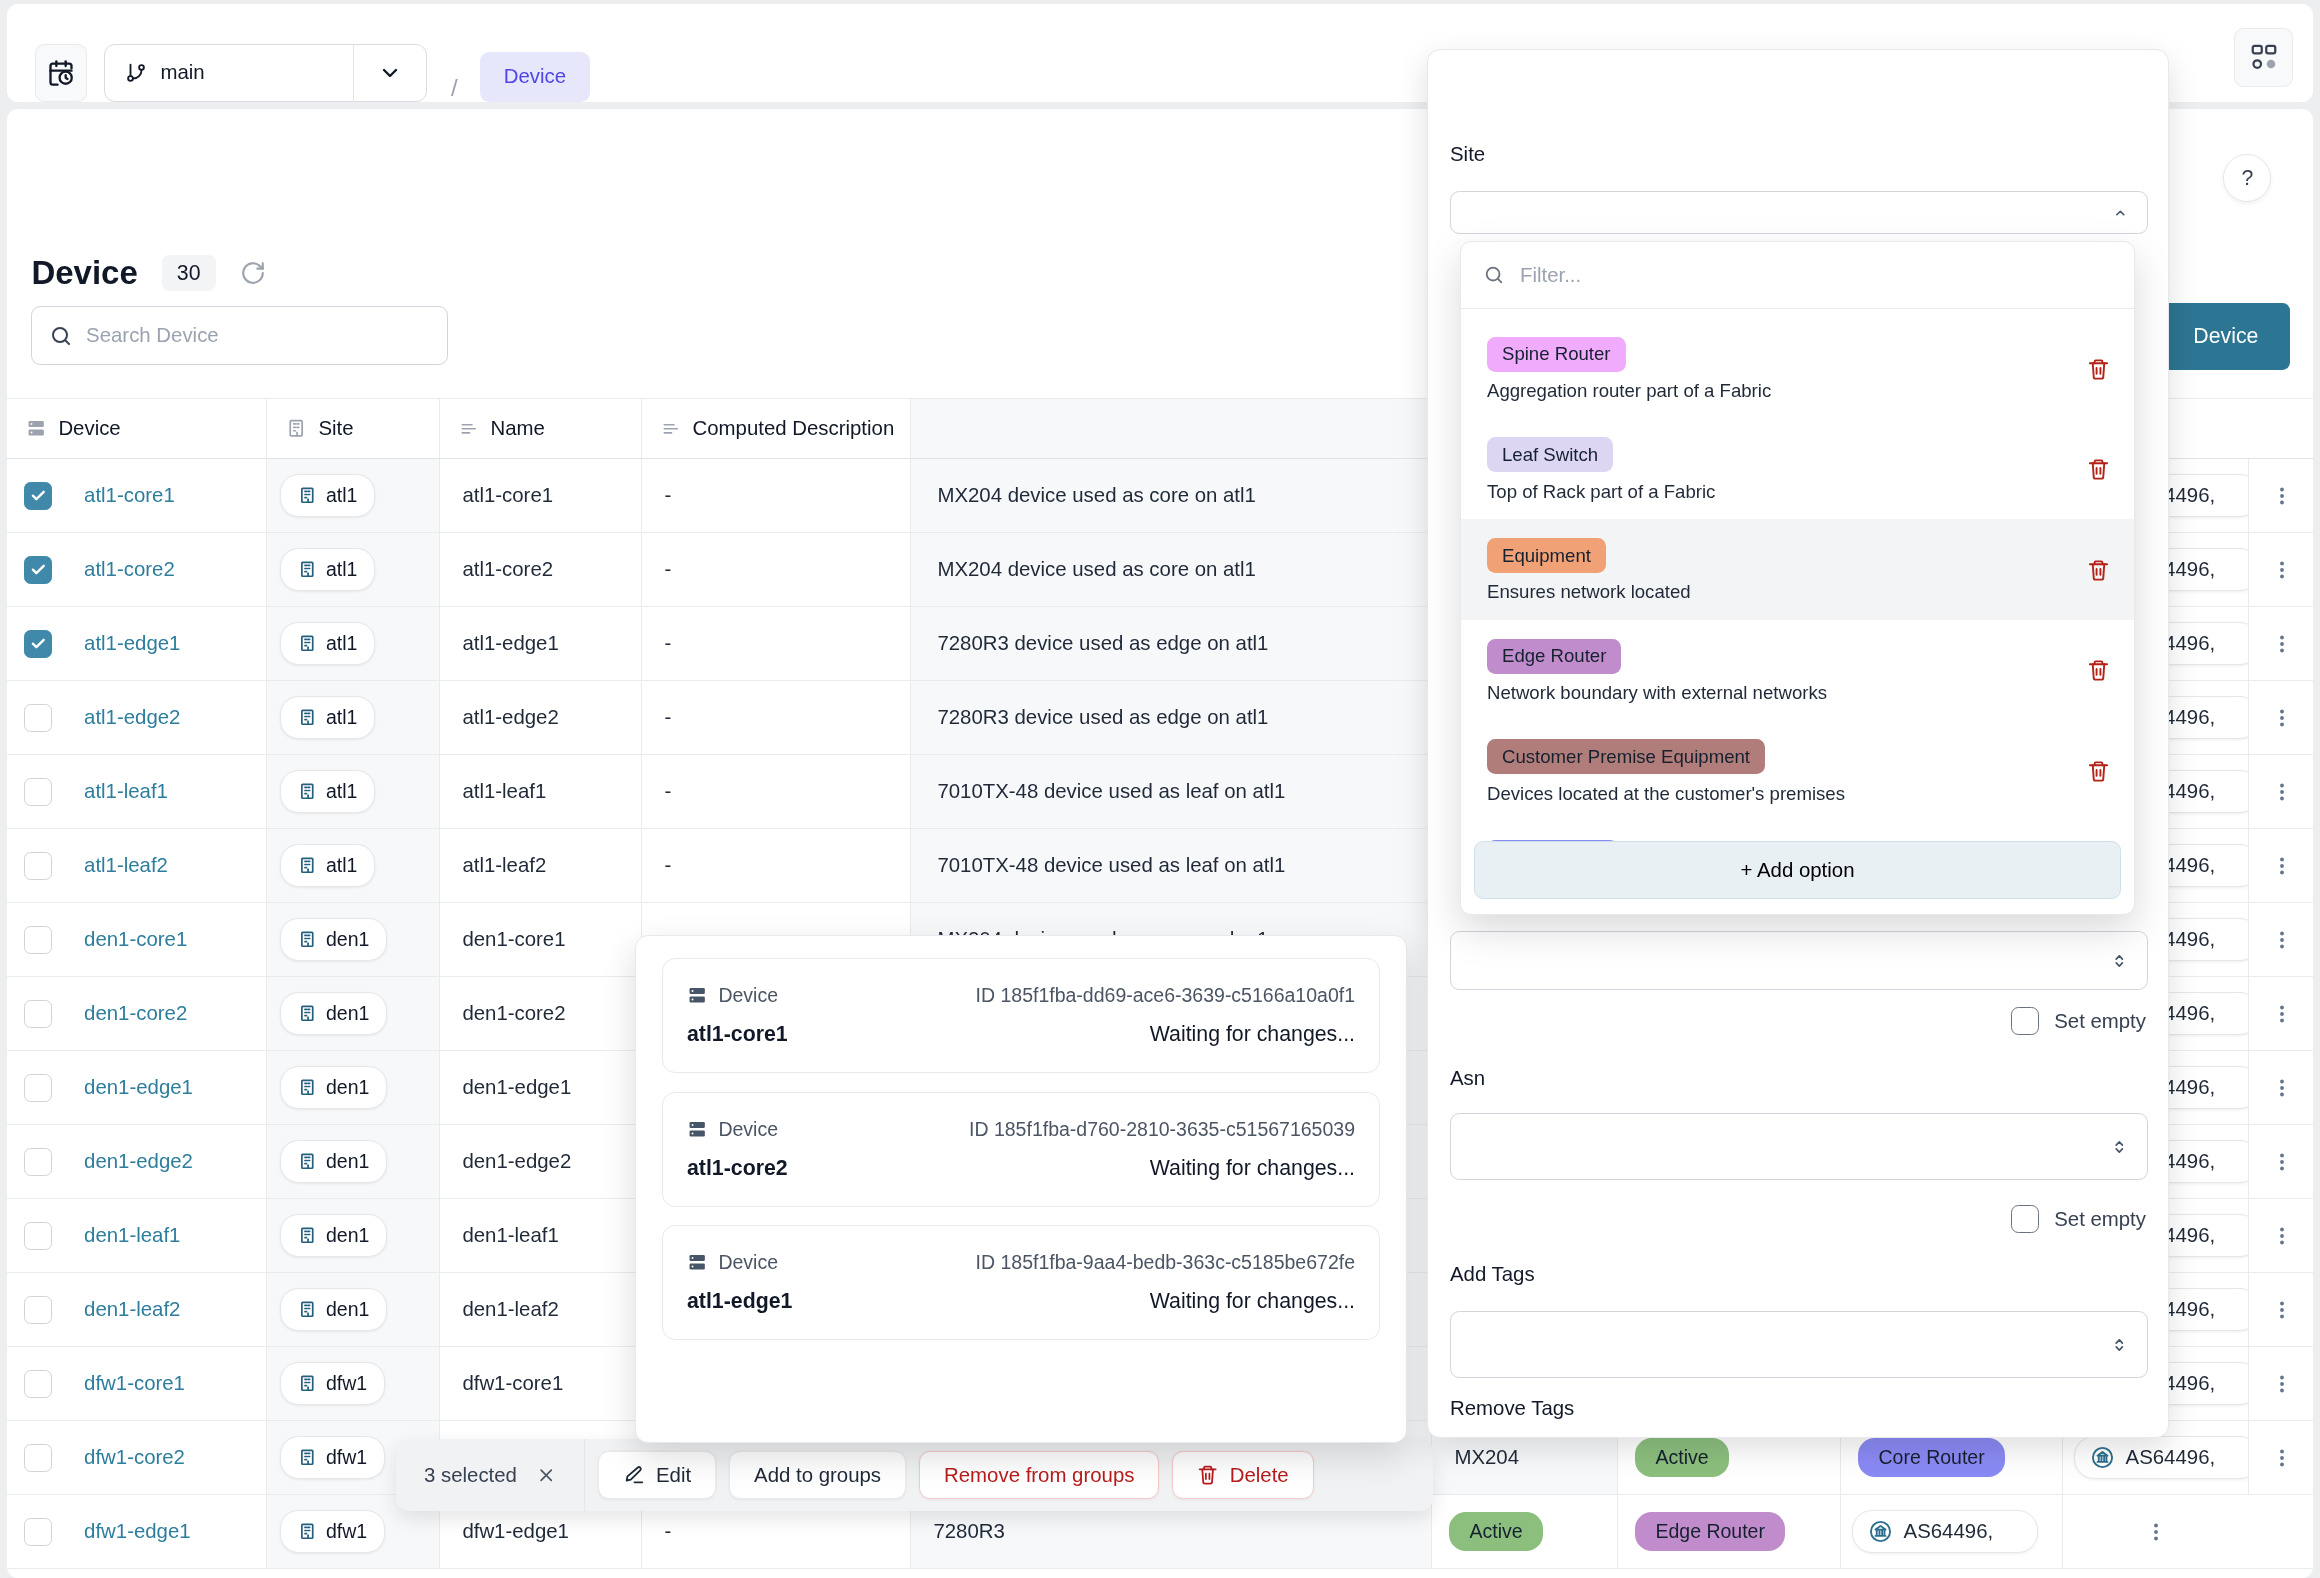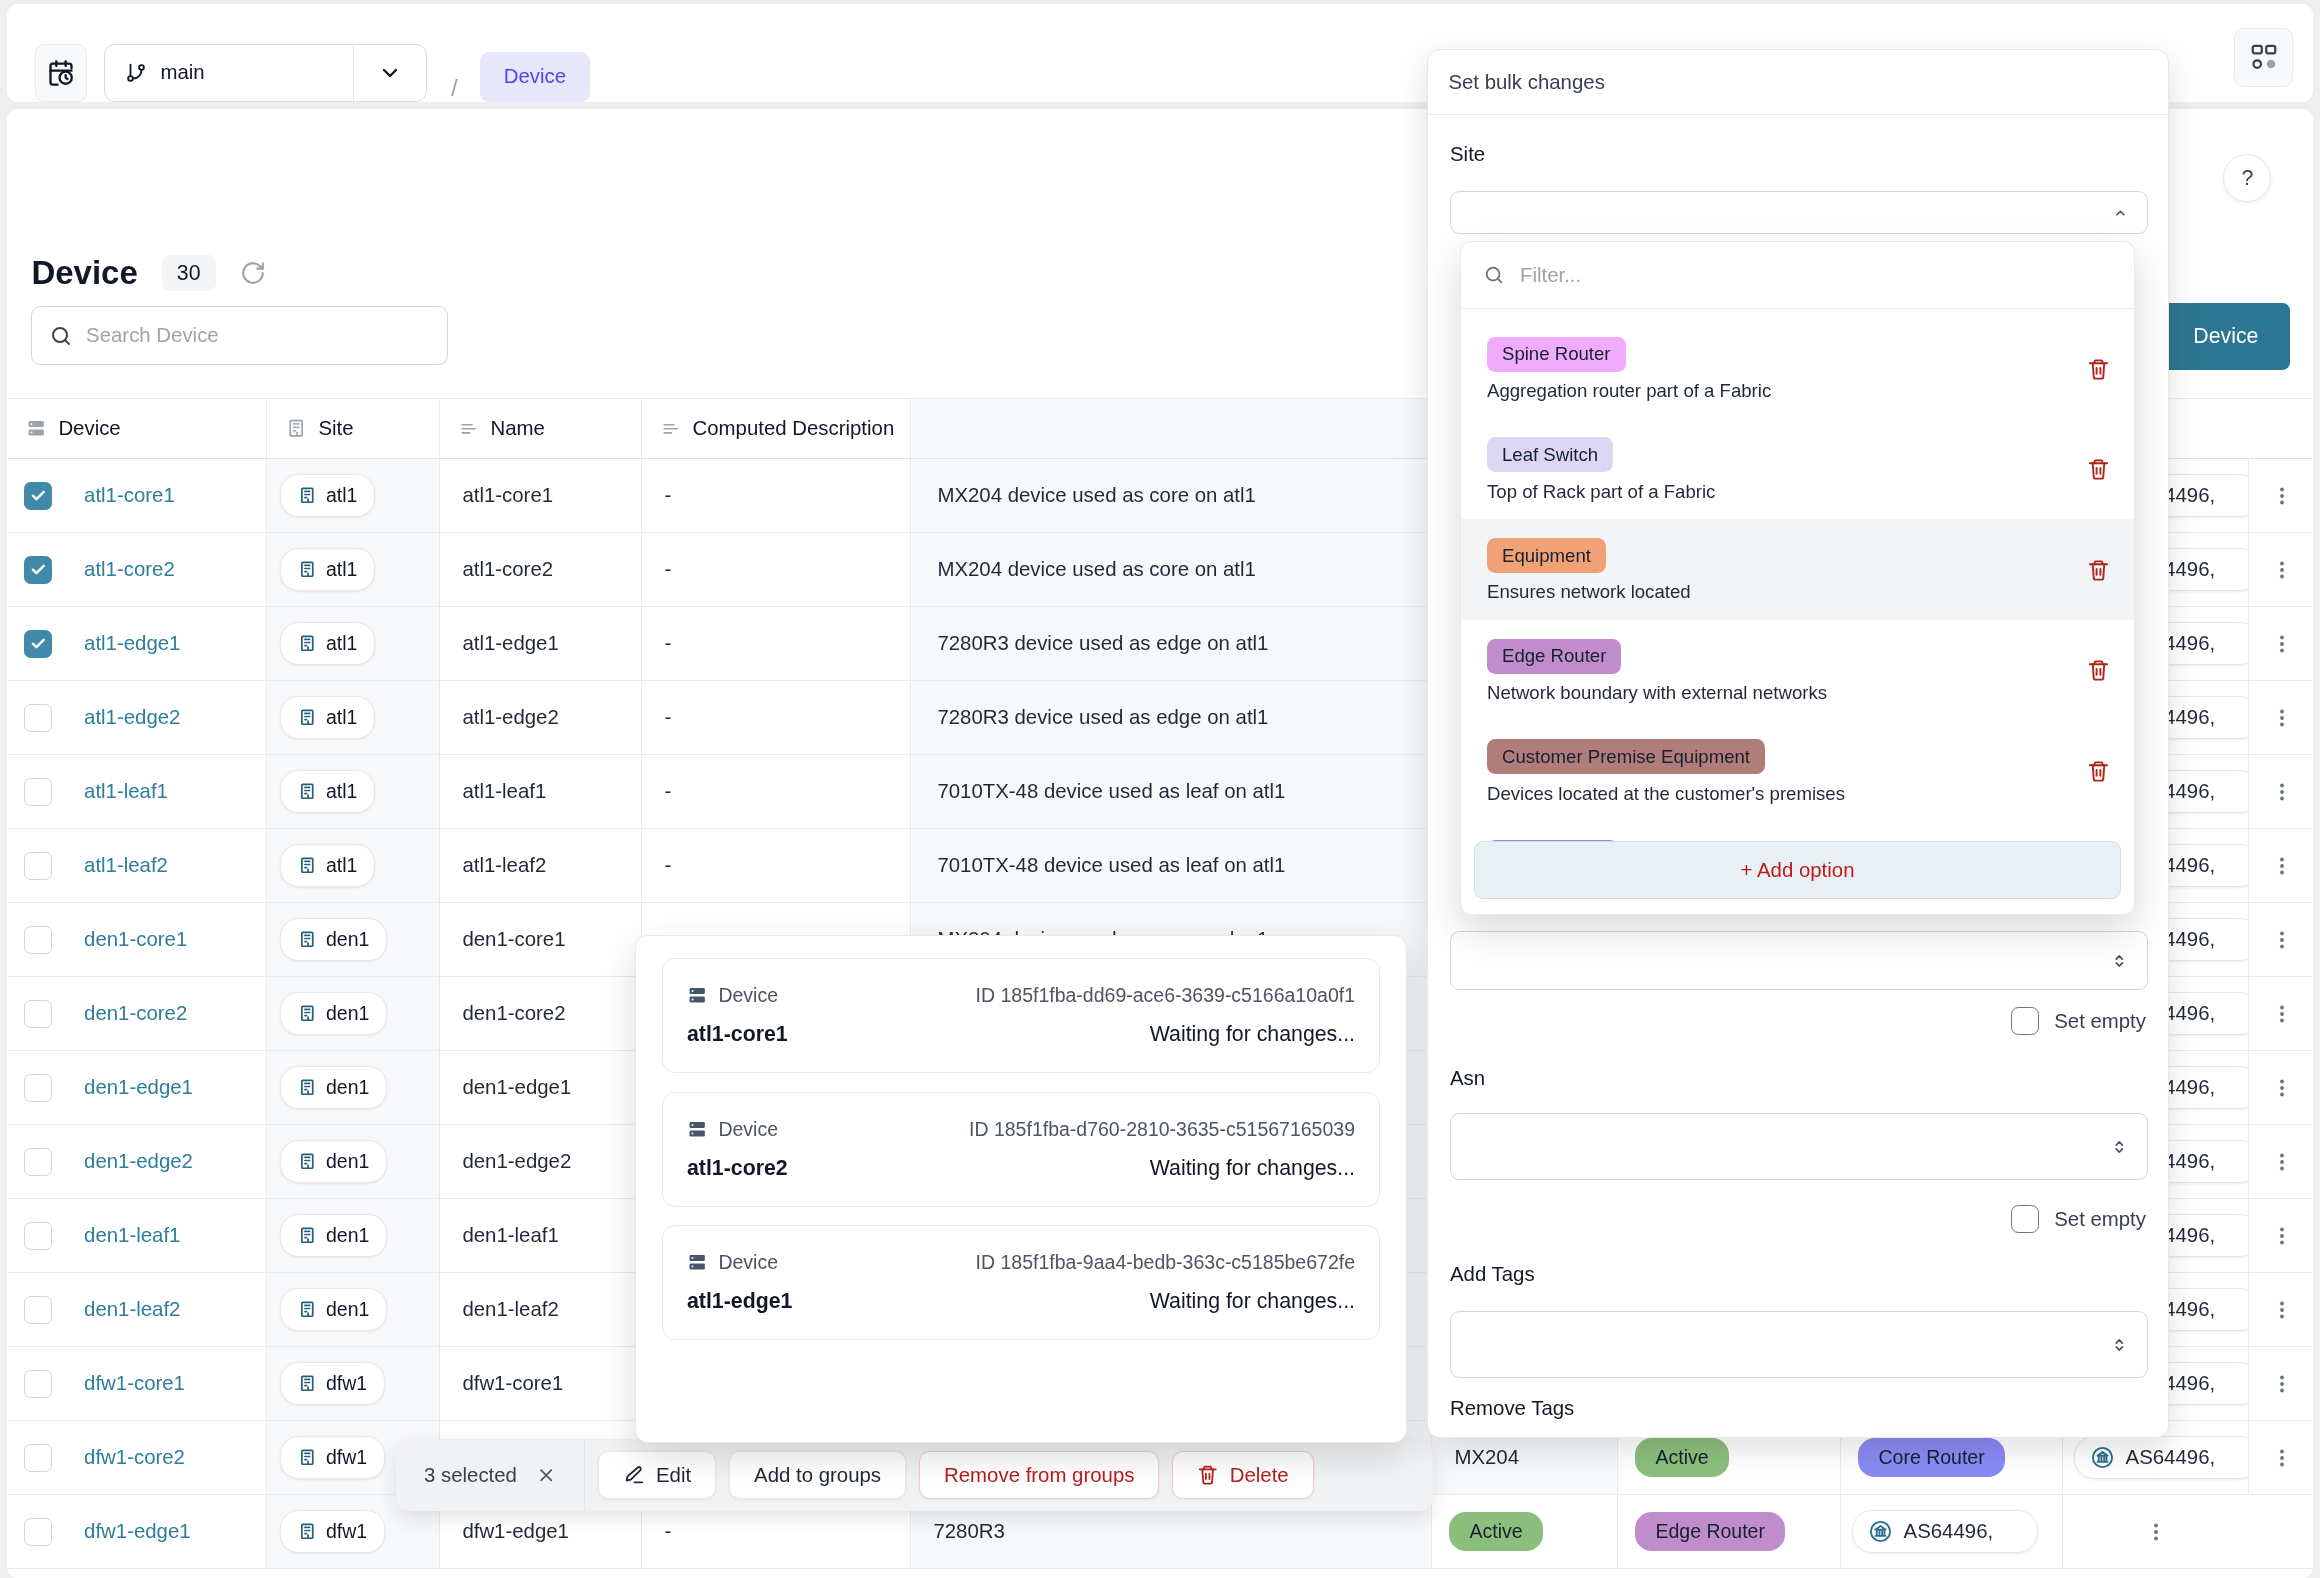--- a/index.html
+++ b/index.html
@@ -90,21 +90,21 @@
   .dd-filter { height:67px; display:flex; align-items:center; gap:15px; padding:0 22px; border-bottom:0.9px solid #e8eaec; }
   .dd-filter svg { color:#6b7280; }
   .dd-filter input { border:none; outline:none; font-size:20.4px; width:100%; font-family:inherit; color:#111827; }
   .dd-filter input::placeholder { color:#9aa3af; }
   .dd-opts { padding-top:9.3px; }
   .dd-opt { position:relative; padding:18.6px 26px 16.7px 26px; cursor:pointer; }
   .dd-opt.hl { background:#f3f4f6; }
   .opt-badge { display:inline-block; padding:6.5px 15px; border-radius:8.3px; font-size:18.6px; color:#16212f; }
   .opt-desc { margin-top:8.3px; font-size:18.6px; color:#1f2937; }
   .opt-trash { position:absolute; right:24px; top:50%; transform:translateY(-50%); color:#b42318; display:flex; cursor:pointer; }
-  .add-opt-btn { position:absolute; left:13px; right:13px; bottom:15px; height:58px; background:#e9f0f4; border:0.9px solid #cde0e9; border-radius:9.3px; font-size:20.4px; font-weight:500; color:#b91c1c; font-family:inherit; cursor:pointer; z-index:6;text-align:center; }
+  .add-opt-btn { position:absolute; left:13px; right:13px; bottom:15px; height:58px; background:#e9f0f4; border:0.9px solid #cde0e9; border-radius:9.3px; font-size:20.4px; font-weight:500; color:#000000; font-family:inherit; cursor:pointer; z-index:6;text-align:center; }
 </style>
 </head>
 <body>
 
 <div id="app">
 
   <div class="topbar">
     <button class="icon-btn cal-btn">
       <span style="display:flex">
         <svg width="28" height="28" viewBox="0 0 24 24" fill="none" stroke="currentColor" stroke-width="2" stroke-linecap="round" stroke-linejoin="round">
@@ -1281,21 +1281,20 @@
             <path d="M8 6V4a1 1 0 0 1 1-1h6a1 1 0 0 1 1 1v2"></path>
             <path d="M6 6l1 14a2 2 0 0 0 2 2h6a2 2 0 0 0 2-2l1-14"></path>
             <path d="M10 11v6M14 11v6"></path>
           </svg>
       </span>
       <span>Delete</span>
     </button>
   </div>
 
   <div class="bulk-panel">
-    <div class="bp-title">Set bulk changes</div>
 
     <span class="bp-label" style="top:93px">Site</span>
     <div class="bp-select" style="top:141px; height:43px">
       <span class="chevud">
         <svg width="16.7" height="16.7" viewBox="0 0 24 24" fill="none" stroke="currentColor" stroke-width="2.4" stroke-linecap="round" stroke-linejoin="round">
             <path d="m7 14.5 5-5 5 5"></path>
           </svg>
       </span>
     </div>
 

